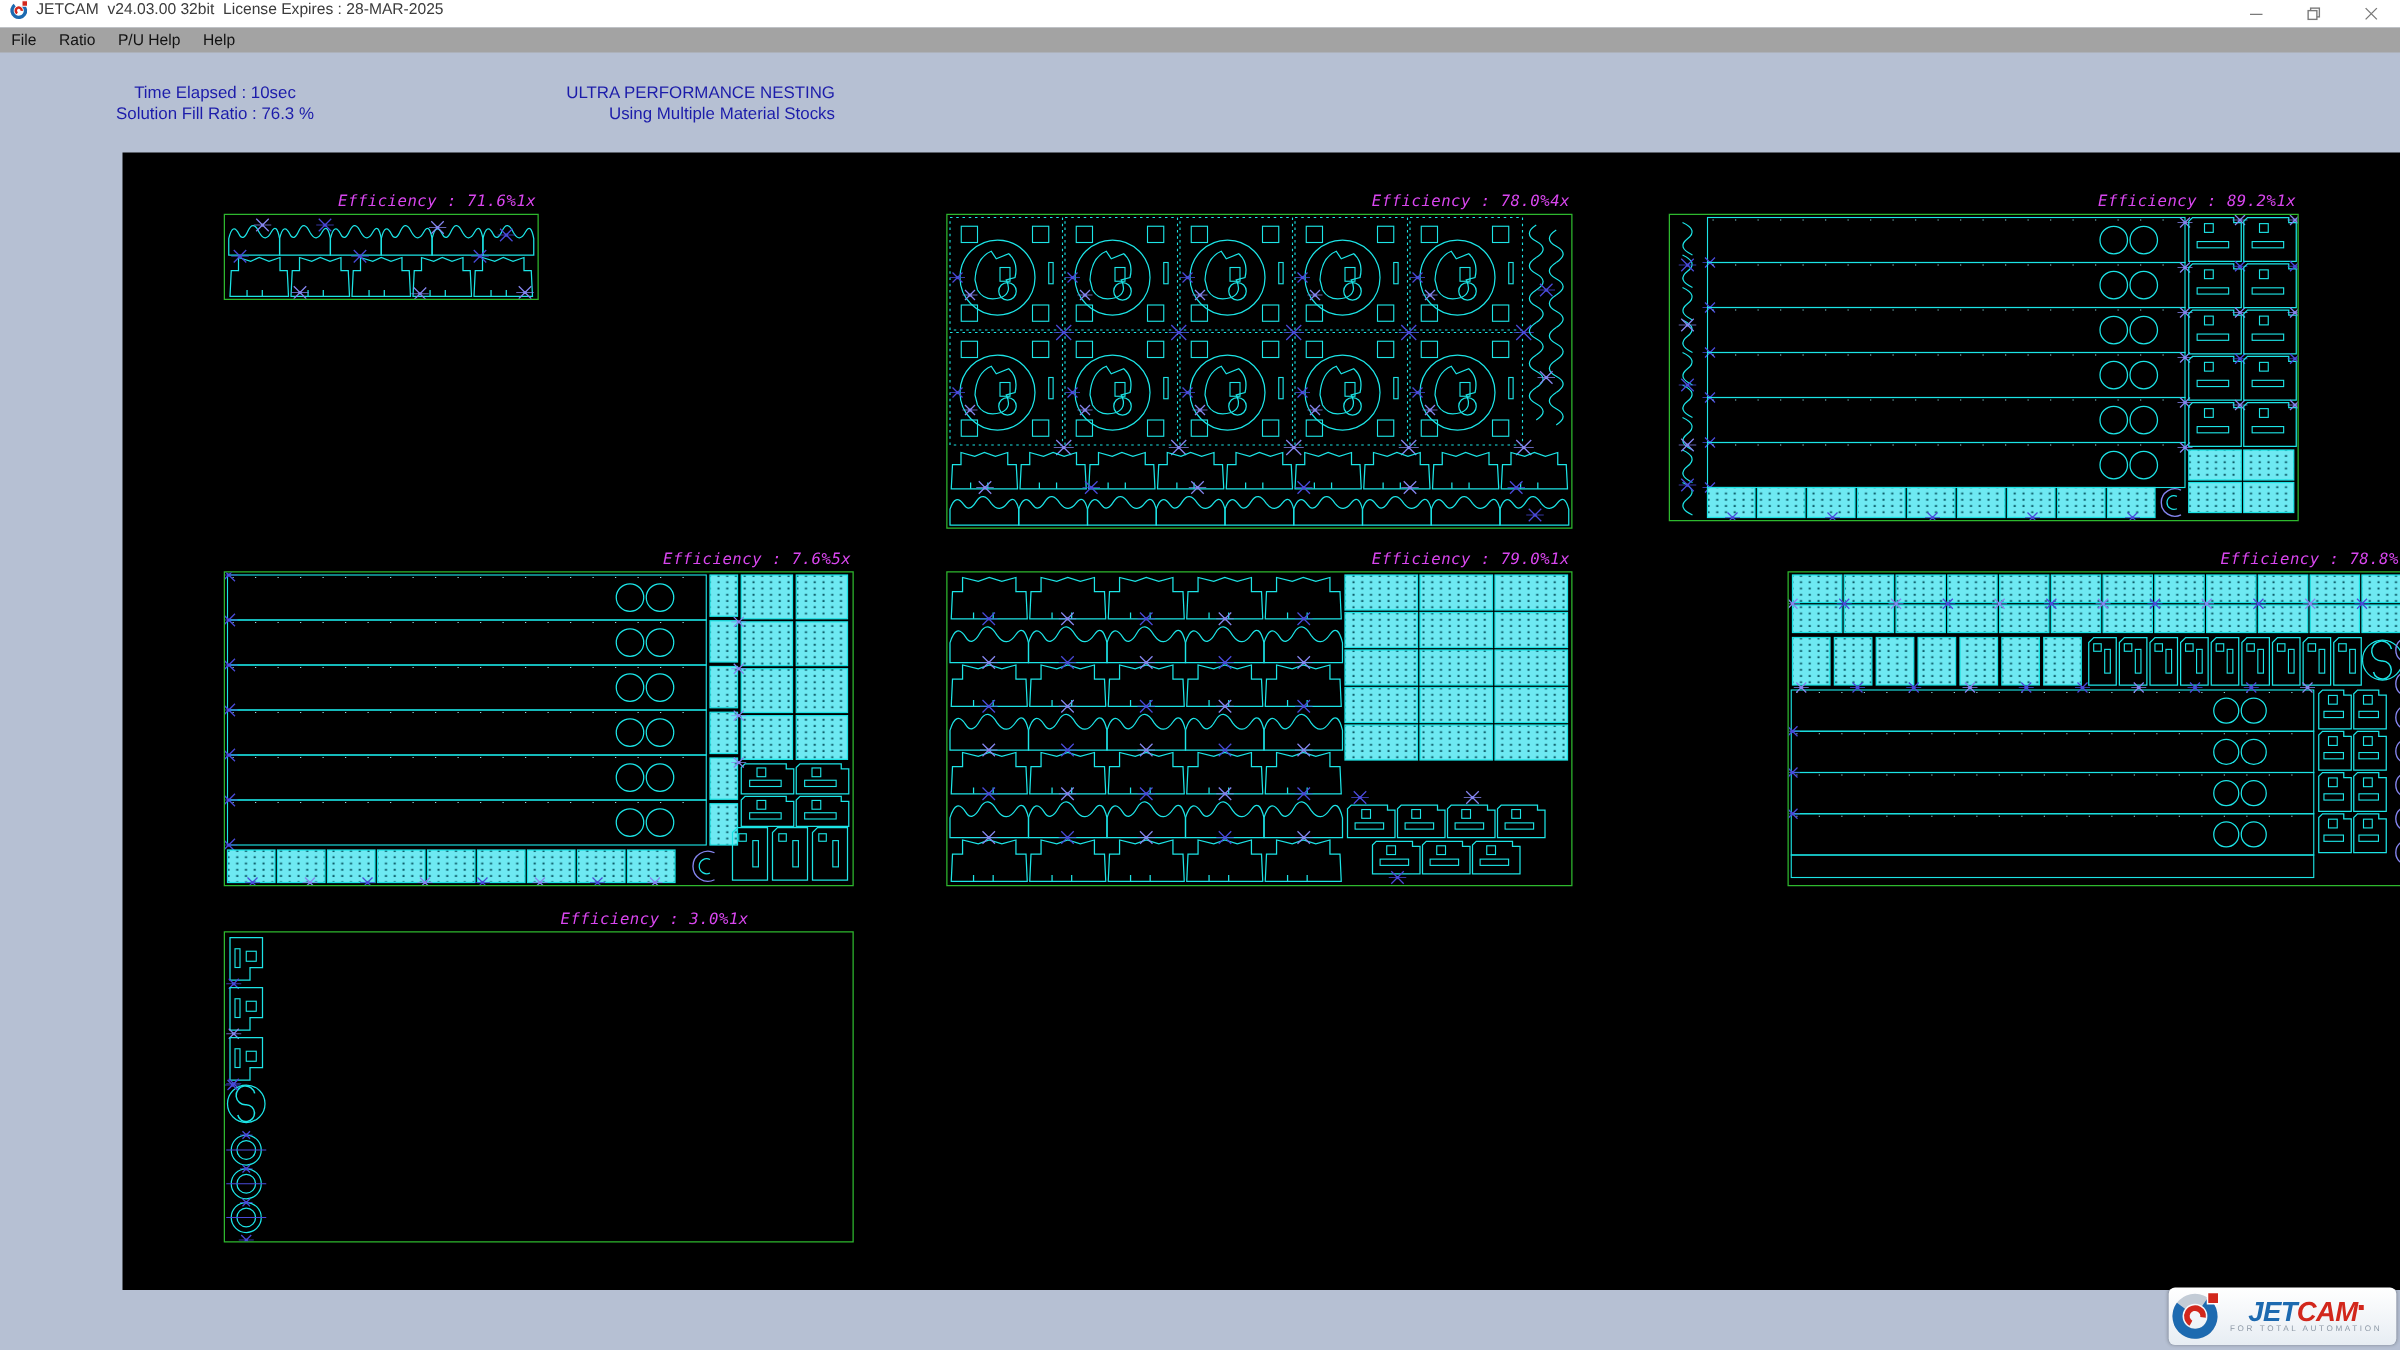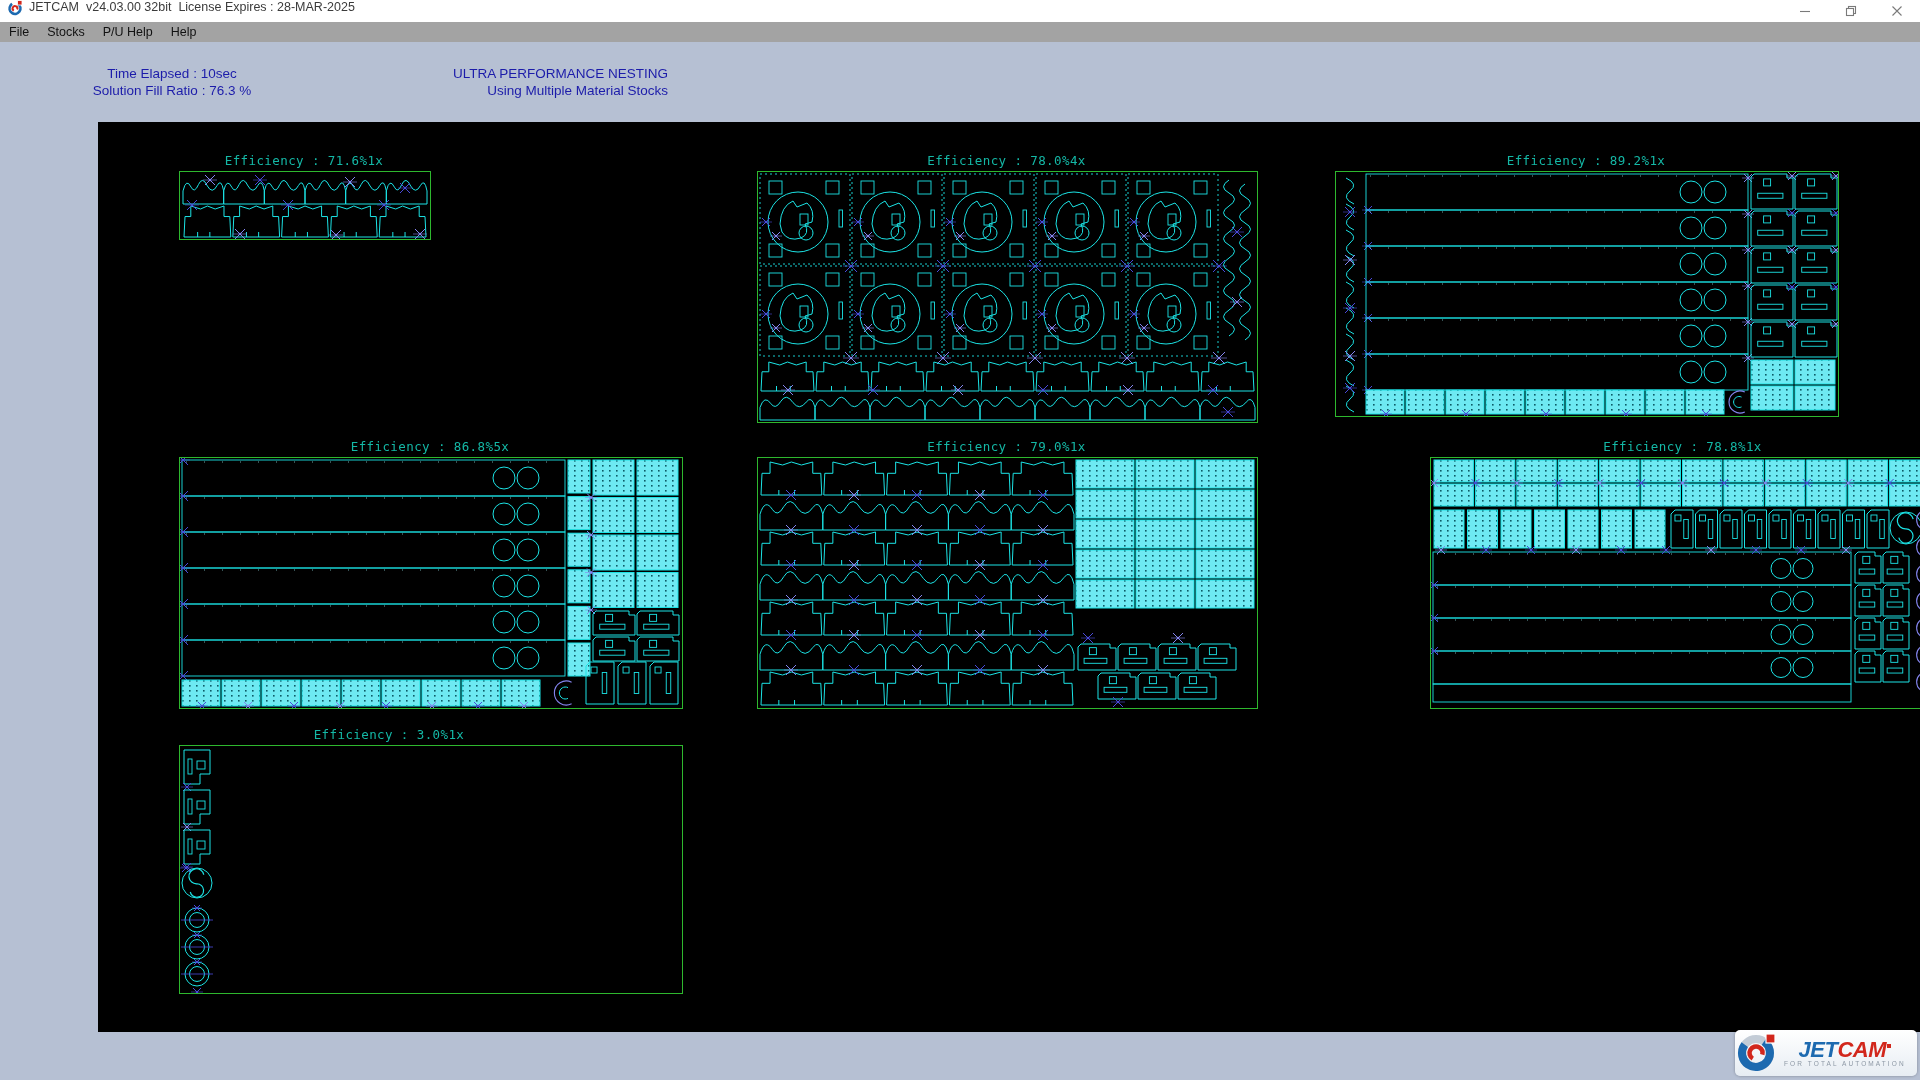--- a/index.html
+++ b/index.html
@@ -14,21 +14,21 @@
 
   .menubar{position:absolute;top:22px;left:0;right:0;height:20px;background:#a3a3a3;display:flex;align-items:center;font-size:12.5px;color:#121212;}
   .menu-item{padding:2px 9px;}
 
   .status-left{position:absolute;left:28px;top:66px;width:288px;text-align:center;color:#1c1caa;font-size:13.5px;line-height:16.5px;}
   .status-center{position:absolute;left:378px;top:66px;width:290px;text-align:right;color:#1c1caa;font-size:13.5px;line-height:16.5px;}
 
   .canvas{position:absolute;left:98px;top:122px;width:1822px;height:910px;background:#000000;}
 
   .panel{position:absolute;}
-  .plabel{display:flex;justify-content:center;font-family:"DejaVu Sans Mono",monospace;font-size:12.5px;letter-spacing:.4px;color:#14b8a6;height:16px;line-height:15px;margin-bottom:2px;}
+  .plabel{display:flex;justify-content:flex-end;font-family:"DejaVu Sans Mono",monospace;font-size:12.5px;letter-spacing:.4px;color:#d946ef;height:16px;line-height:15px;margin-bottom:2px;font-style:italic;}
   .panel svg{display:block;background:#000;}
 
   .logo-card{position:absolute;right:3px;bottom:4px;width:182px;height:46px;background:linear-gradient(#ffffff,#e7edf3);border-radius:5px;display:flex;align-items:center;box-shadow:0 0 3px rgba(0,0,0,.3);}
   .logo-text{margin-left:3px;text-align:center;}
   .logo-word{font-style:italic;font-weight:bold;font-size:22px;line-height:19px;letter-spacing:-.5px;white-space:nowrap;}
   .jet{color:#1d6ab0}.cam{color:#d2271c}
   .logo-mark{display:inline-block;width:4px;height:4px;background:#d2271c;margin-left:1px;margin-bottom:9px;}
   .tagline{font-size:6.5px;letter-spacing:2.1px;color:#8d98a5;margin-top:1px;white-space:nowrap;}
 </style>
 </head>
@@ -60,21 +60,21 @@
       <div class="win-btn">
         <svg width="12" height="12" viewBox="0 0 12 12">
             <path d="M1.5 1.5 L10.5 10.5 M10.5 1.5 L1.5 10.5" stroke="#7a7a7a" stroke-width="1.1"></path>
           </svg>
       </div>
     </div>
   </div>
 
   <div class="menubar">
     <span class="menu-item">File</span>
-    <span class="menu-item">Stocks</span>
+    <span class="menu-item">Ratio</span>
     <span class="menu-item">P/U Help</span>
     <span class="menu-item">Help</span>
   </div>
 
   <div class="status-left">
     <div>Time Elapsed : 10sec</div>
     <div>Solution Fill Ratio : 76.3 %</div>
   </div>
   <div class="status-center">
     <div>ULTRA PERFORMANCE NESTING</div>
@@ -595,21 +595,21 @@
           <path d="M286 238L294 246M286 246L294 238" stroke="#4a4ada" fill="none" stroke-width="1"></path>
           <path d="M284 242L296 242" stroke="#4a4ada" fill="none" stroke-width="0.6"></path>
           <circle cx="290" cy="242" r="1.3" fill="#4a4ada"></circle>
           <path d="M366 238L374 246M366 246L374 238" stroke="#4a4ada" fill="none" stroke-width="1"></path>
           <path d="M364 242L376 242" stroke="#4a4ada" fill="none" stroke-width="0.6"></path>
           <circle cx="370" cy="242" r="1.3" fill="#4a4ada"></circle>
         </svg>
       </div>
       <div class="panel" style="left: 81px; top: 317px; width: 502px;">
         <div class="plabel">
-          <span>Efficiency : 86.8%</span>
+          <span>Efficiency : 7.6%</span>
           <span>5x</span>
         </div>
         <svg width="502" height="250" viewBox="0 0 502 250" style="border: 1px solid rgb(46, 184, 46);">
           <defs>
             <pattern id="dp3" width="7" height="5" patternUnits="userSpaceOnUse">
               <rect width="7" height="5" fill="#6ee9f2"></rect>
               <rect x="2" y="2" width="1.6" height="1.6" fill="#0b5a66"></rect>
             </pattern>
           </defs>
           <rect x="2" y="2" width="383" height="36" fill="none" stroke="#1ce4e6" stroke-width="0.9"></rect>

